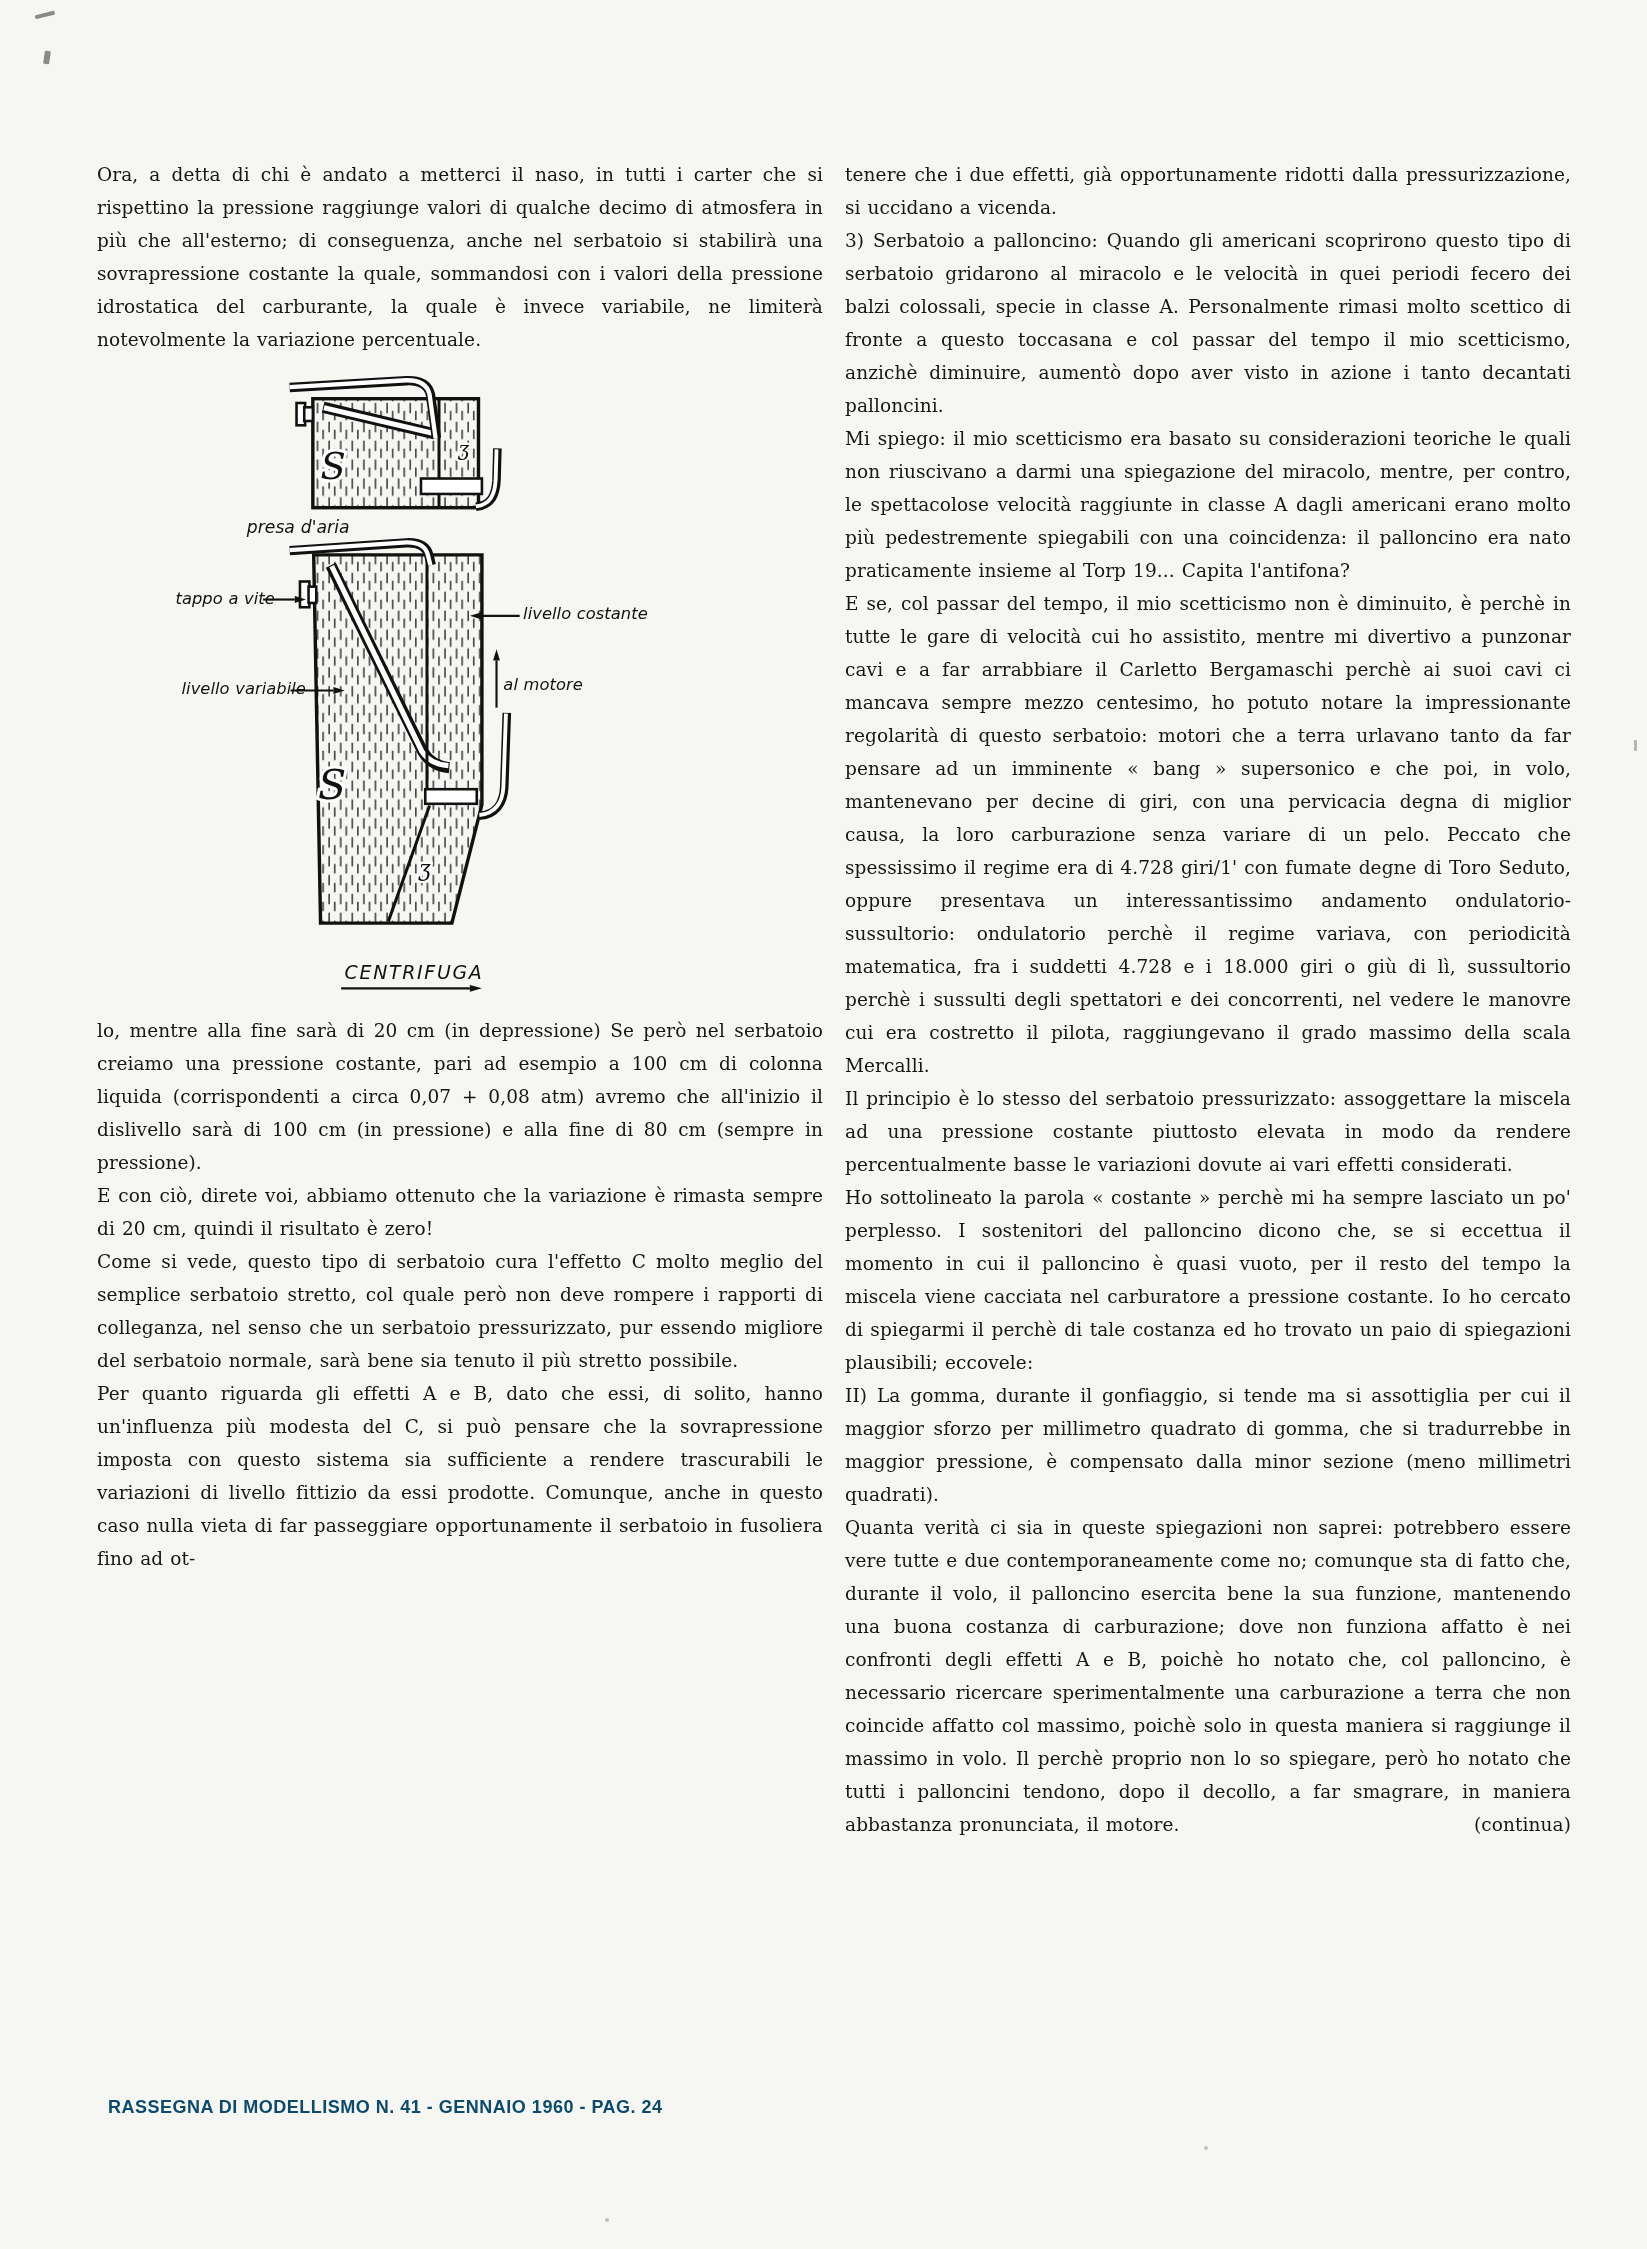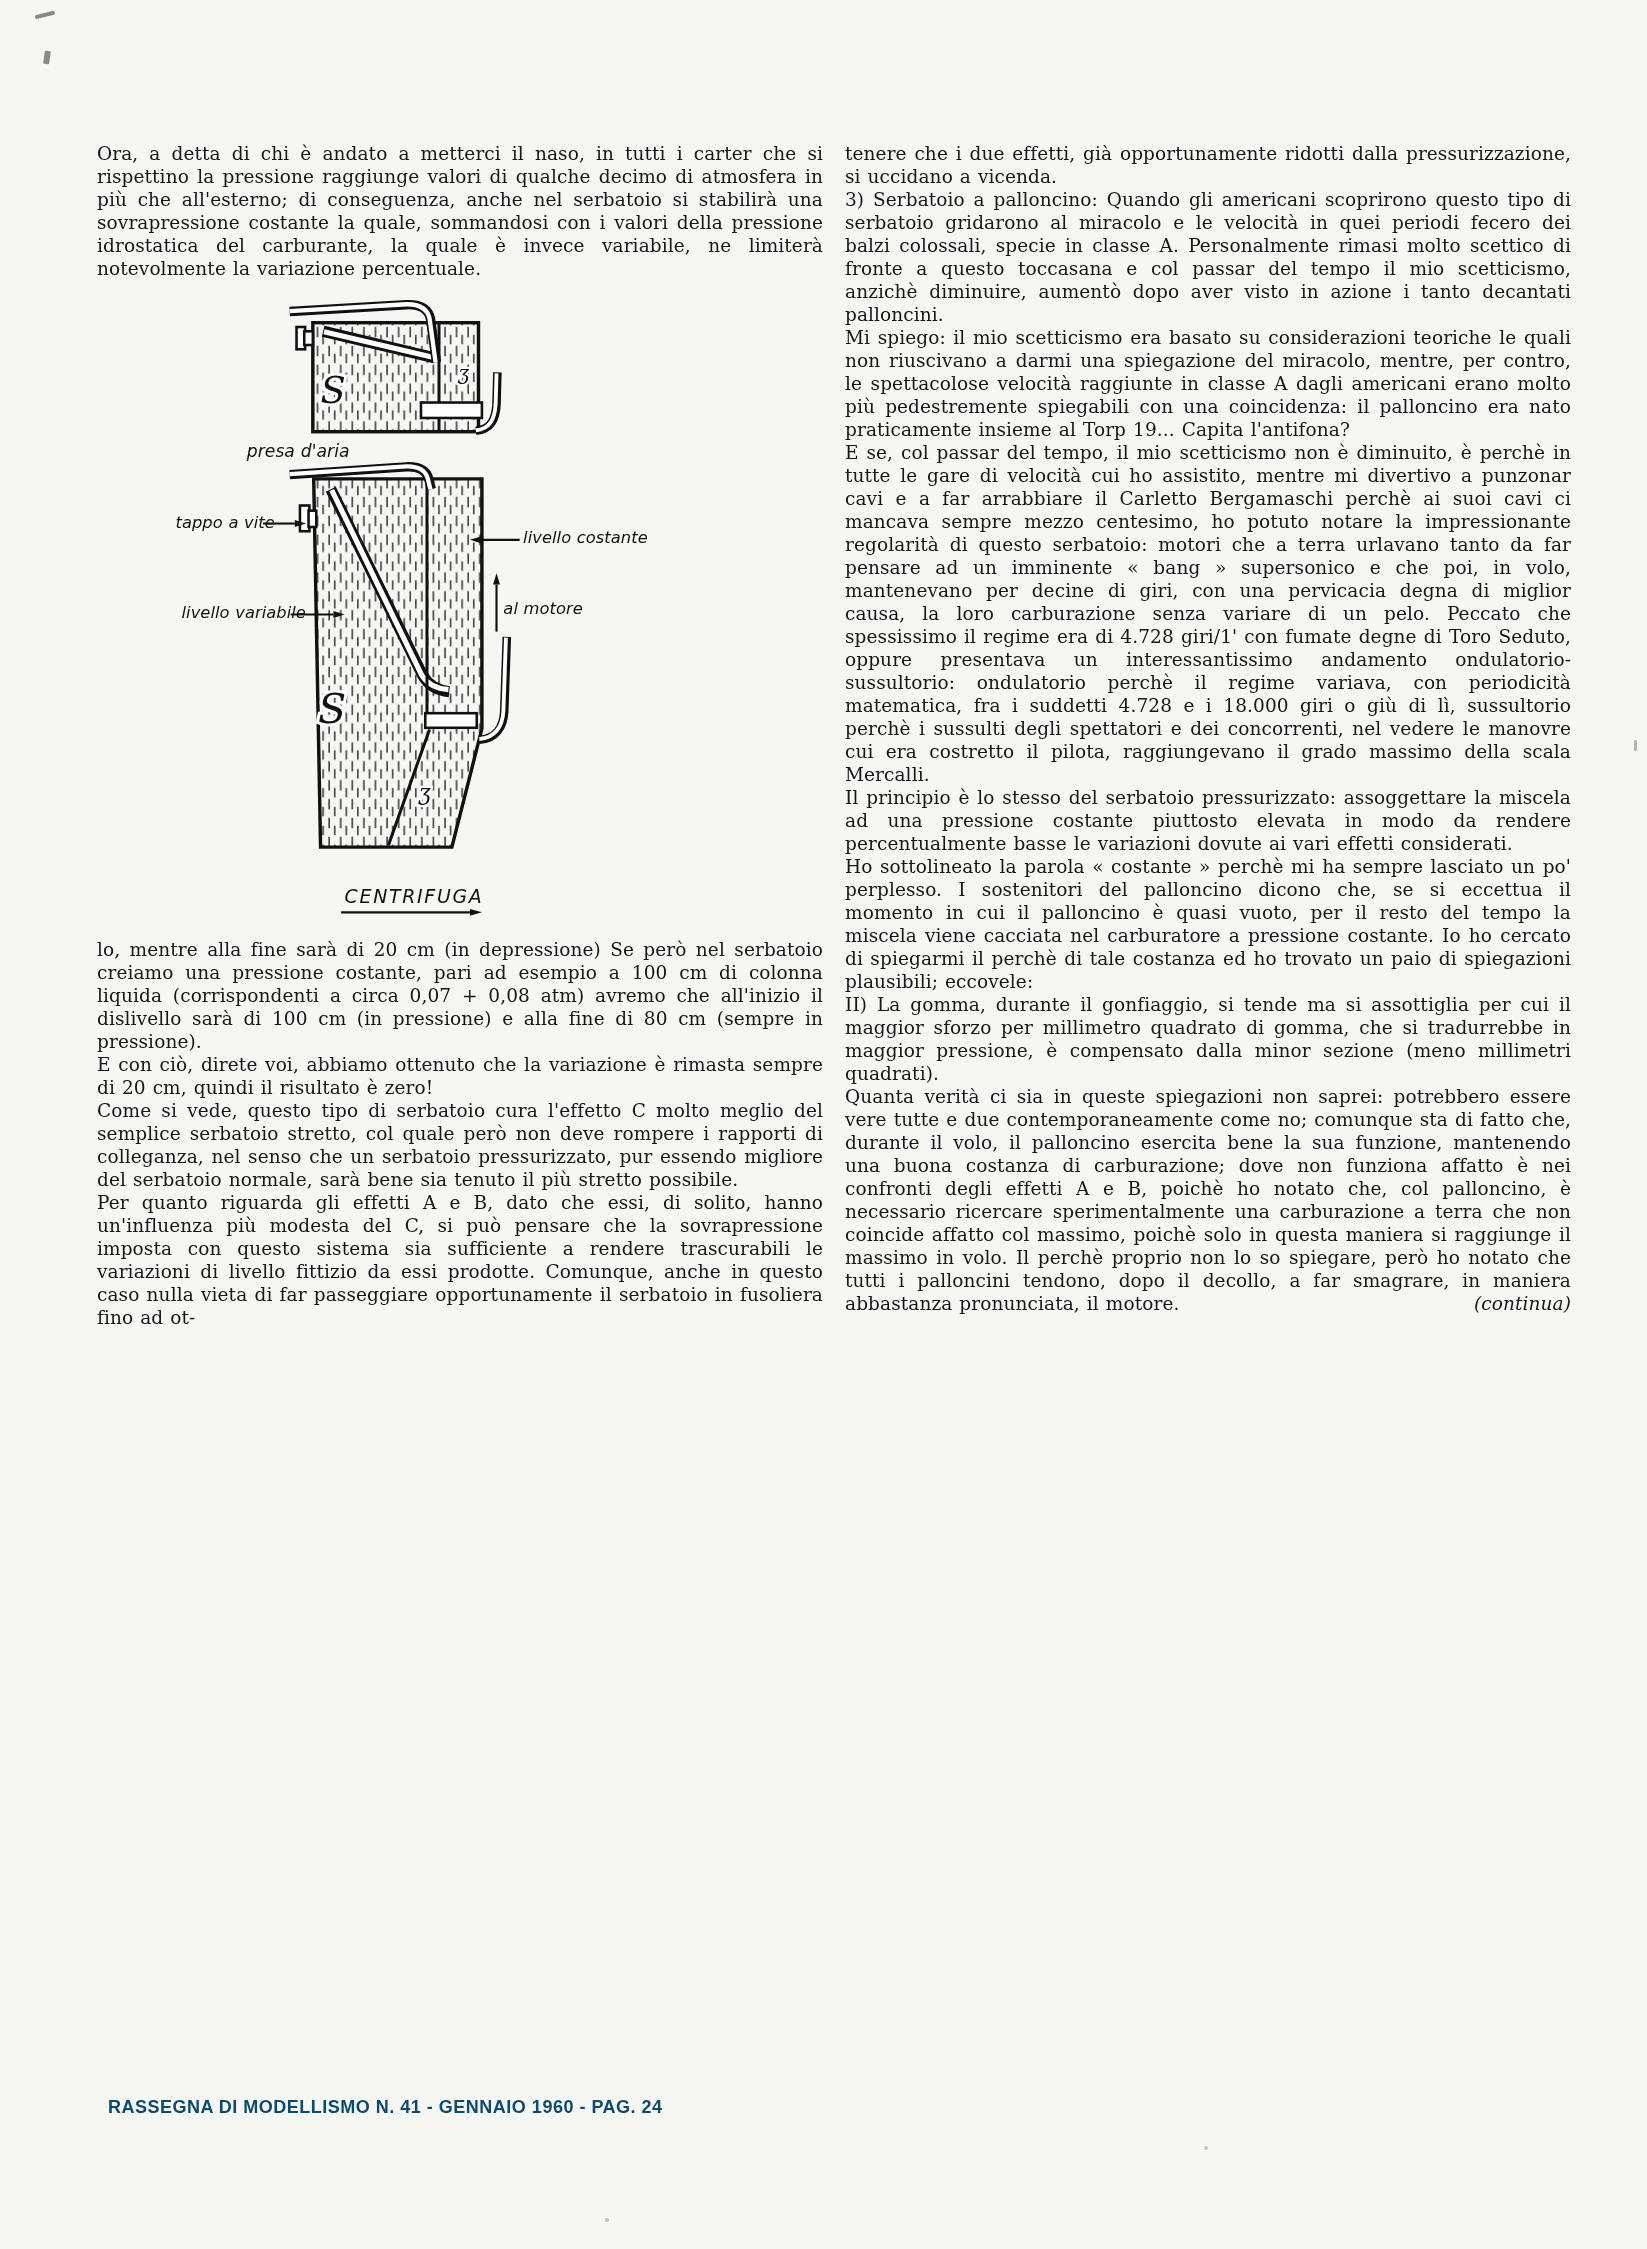--- a/index.html
+++ b/index.html
@@ -4,32 +4,32 @@
 <style>
   html,body { margin:0; padding:0; }
   body {
     width:1647px; height:2250px; position:relative;
     background:#f6f6f3;
     font-family:"DejaVu Serif", serif;
     color:#161616;
     overflow:hidden;
   }
   .col {
-    position:absolute; top:142px; width:726px;
-    font-size:18.5px; line-height:23px;
+    position:absolute; top:158px; width:726px;
+    font-size:18.5px; line-height:33px;
     text-align:justify; letter-spacing:0.1px; word-spacing:1px;
   }
   #col-left  { left:97px; }
   #col-right { left:845px; }
   .col p { margin:0; }
   .ital { }
   .rel { position:relative; }
   .continua {
     position:absolute; right:0; bottom:0;
-    font-style:italic; white-space:nowrap;
+    white-space:nowrap;
   }
   figure { margin:7.8px 0 8.8px 0; padding:0; }
   figure svg { display:block; margin-left:8.8px; }
   .hand { font-family:"DejaVu Sans", sans-serif; font-style:italic; }
   .tankletter { font-family:"DejaVu Serif", serif; font-style:italic; }
   .footer {
     position:absolute; left:108px; top:2097px;
     font-family:"Liberation Sans", sans-serif; font-weight:bold;
     font-size:18px; letter-spacing:0.5px; color:#0c4a6e; white-space:nowrap;
   }

